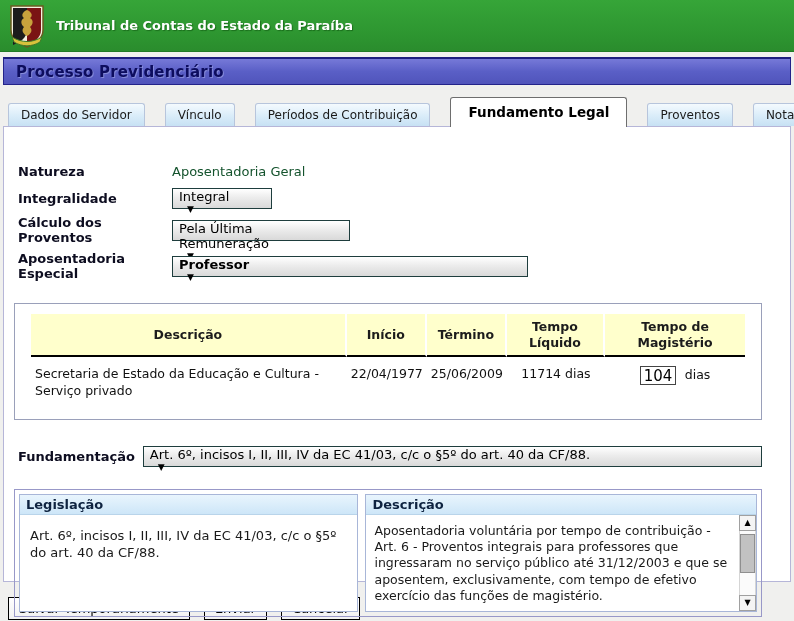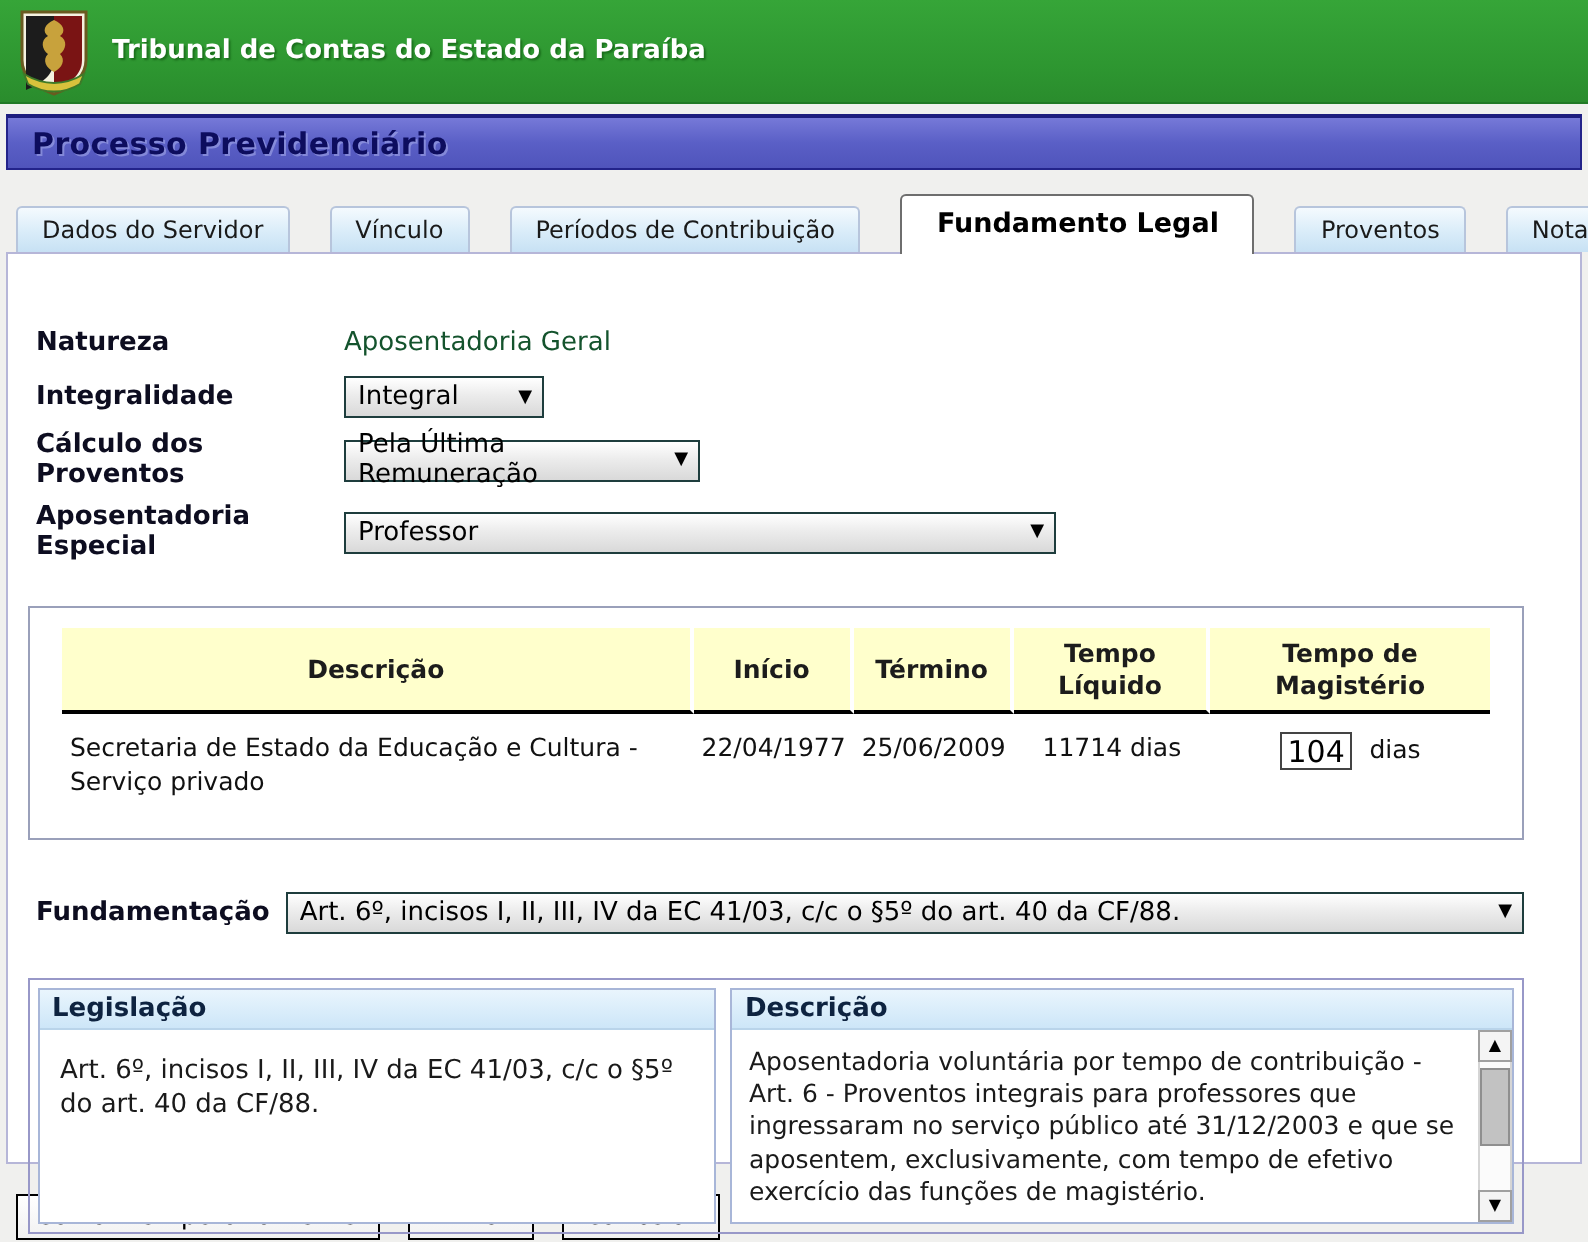--- a/index.html
+++ b/index.html
@@ -87,34 +87,35 @@
   }
 
   
   .form-area { padding: 34px 0 0 14px; }
   .form-row { display: flex; align-items: center; margin-bottom: 6px; min-height: 21px; }
   .form-label { width: 154px; font-weight: bold; font-size: 13px; color: #0d0d20; flex: 0 0 auto; }
   .static-value { font-size: 13px; color: #14532d; }
 
   .fselect {
     display: inline-flex;
-    align-items: center;
+    align-items: flex-start;
     justify-content: space-between;
     border: 1px solid #1e3d3d;
     background: linear-gradient(180deg, #ffffff 0%, #ececec 45%, #d9d9d9 100%);
     height: 21px;
     padding: 0 5px 0 6px;
     font-size: 13px;
     color: #000;
     cursor: pointer;
+    flex-direction: column;
   }
   .fselect .arrow { font-size: 9px; color: #000; margin-left: 8px; }
   .w-integral { width: 100px; }
   .w-calculo { width: 178px; }
-  .w-especial { width: 356px; }
+  .w-especial { width: 356px; font-weight: bold; }
 
   
   .mag-panel { margin: 22px 28px 0 10px; border: 1px solid #9aa0ba; background: #fff; }
   .blue-strip {
     background: linear-gradient(180deg, #e9f5fd 0%, #cde6f8 100%);
     border-bottom: 1px solid #b9d4ea;
     font-weight: bold;
     font-size: 12px;
     color: #0e2340;
     padding: 3px 6px;

